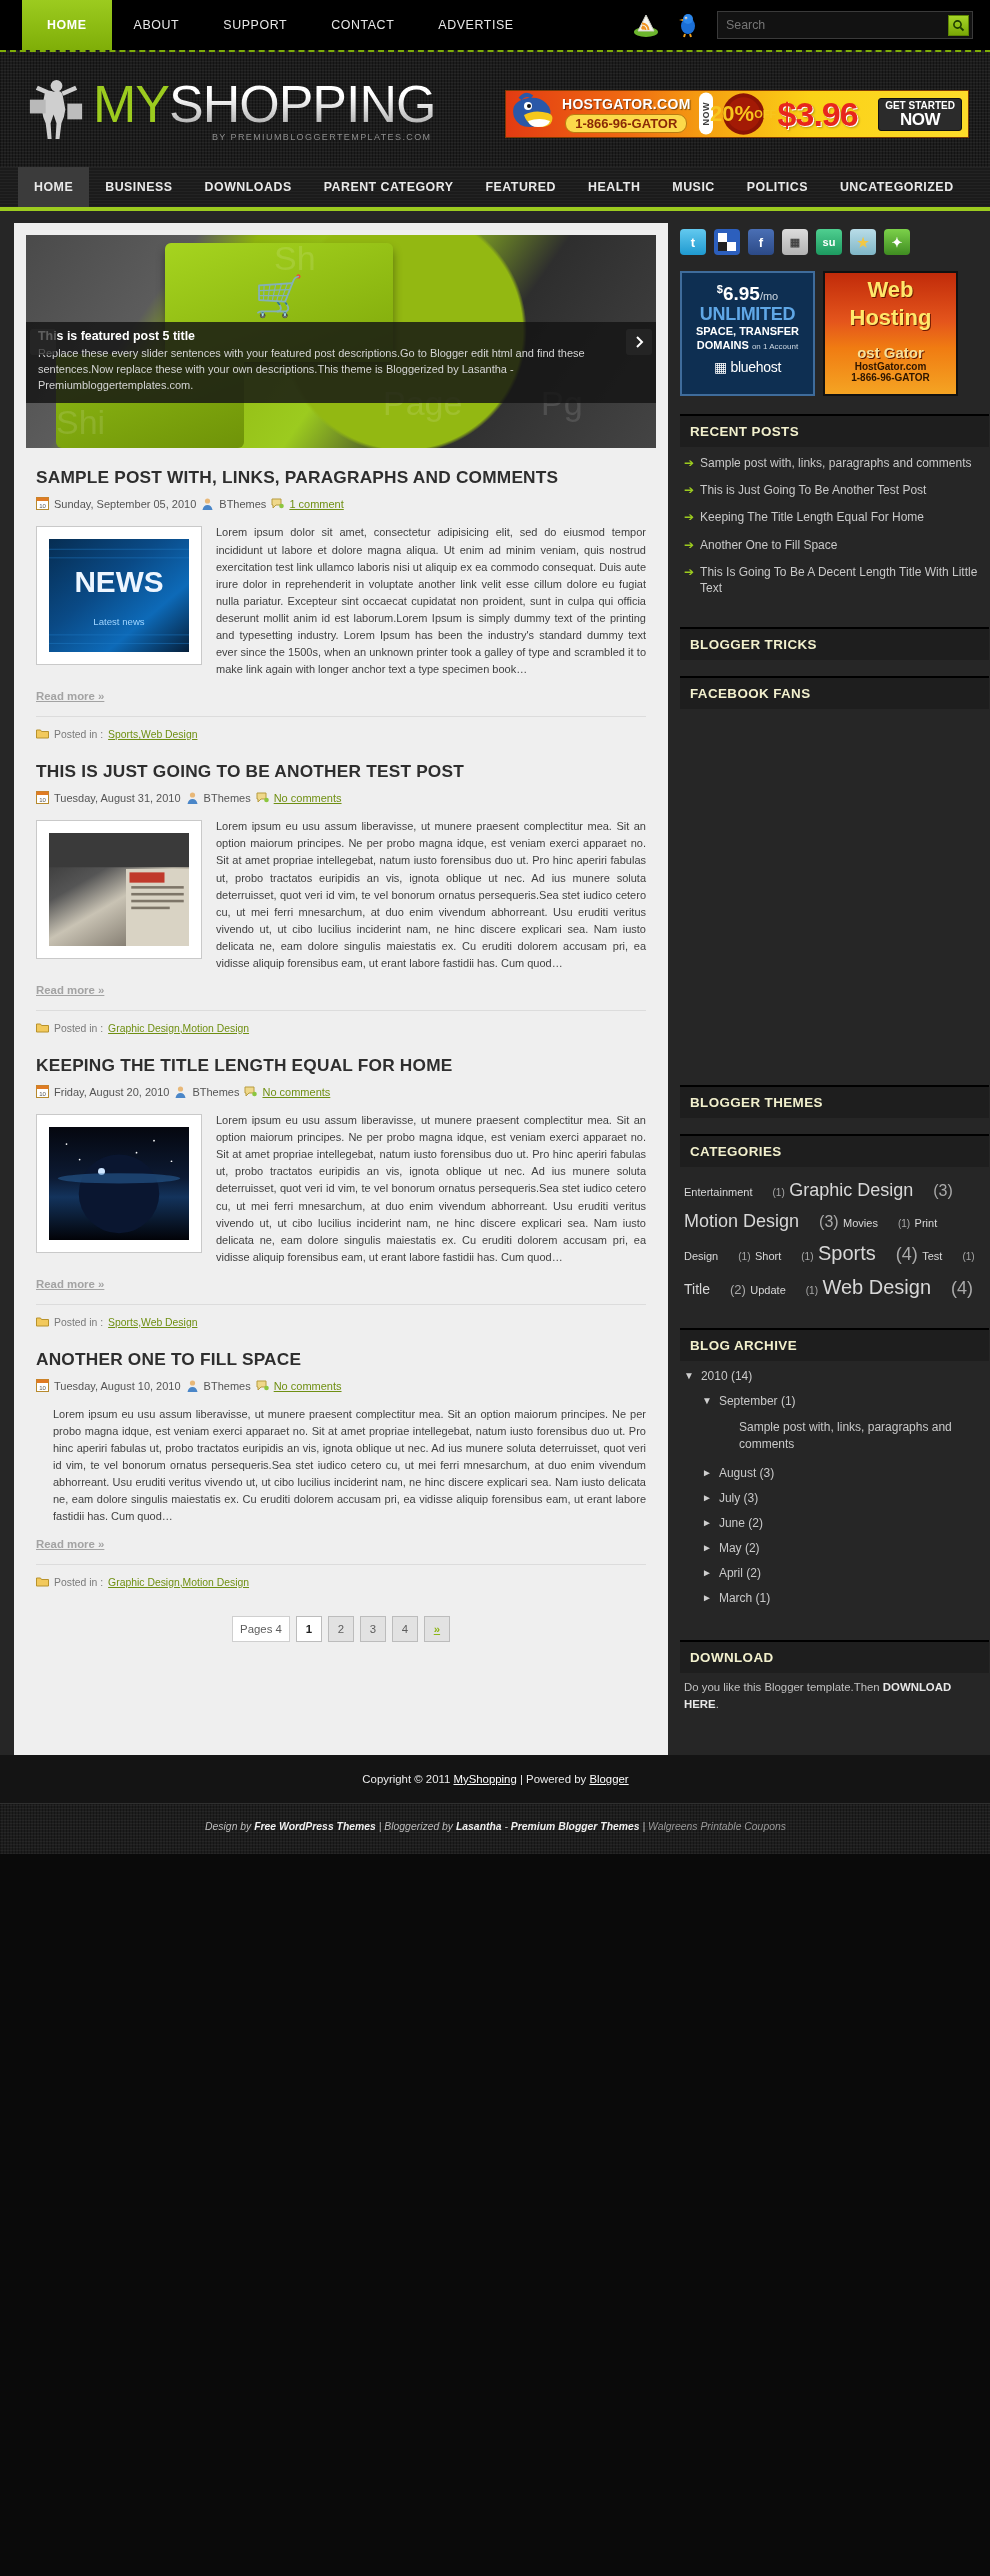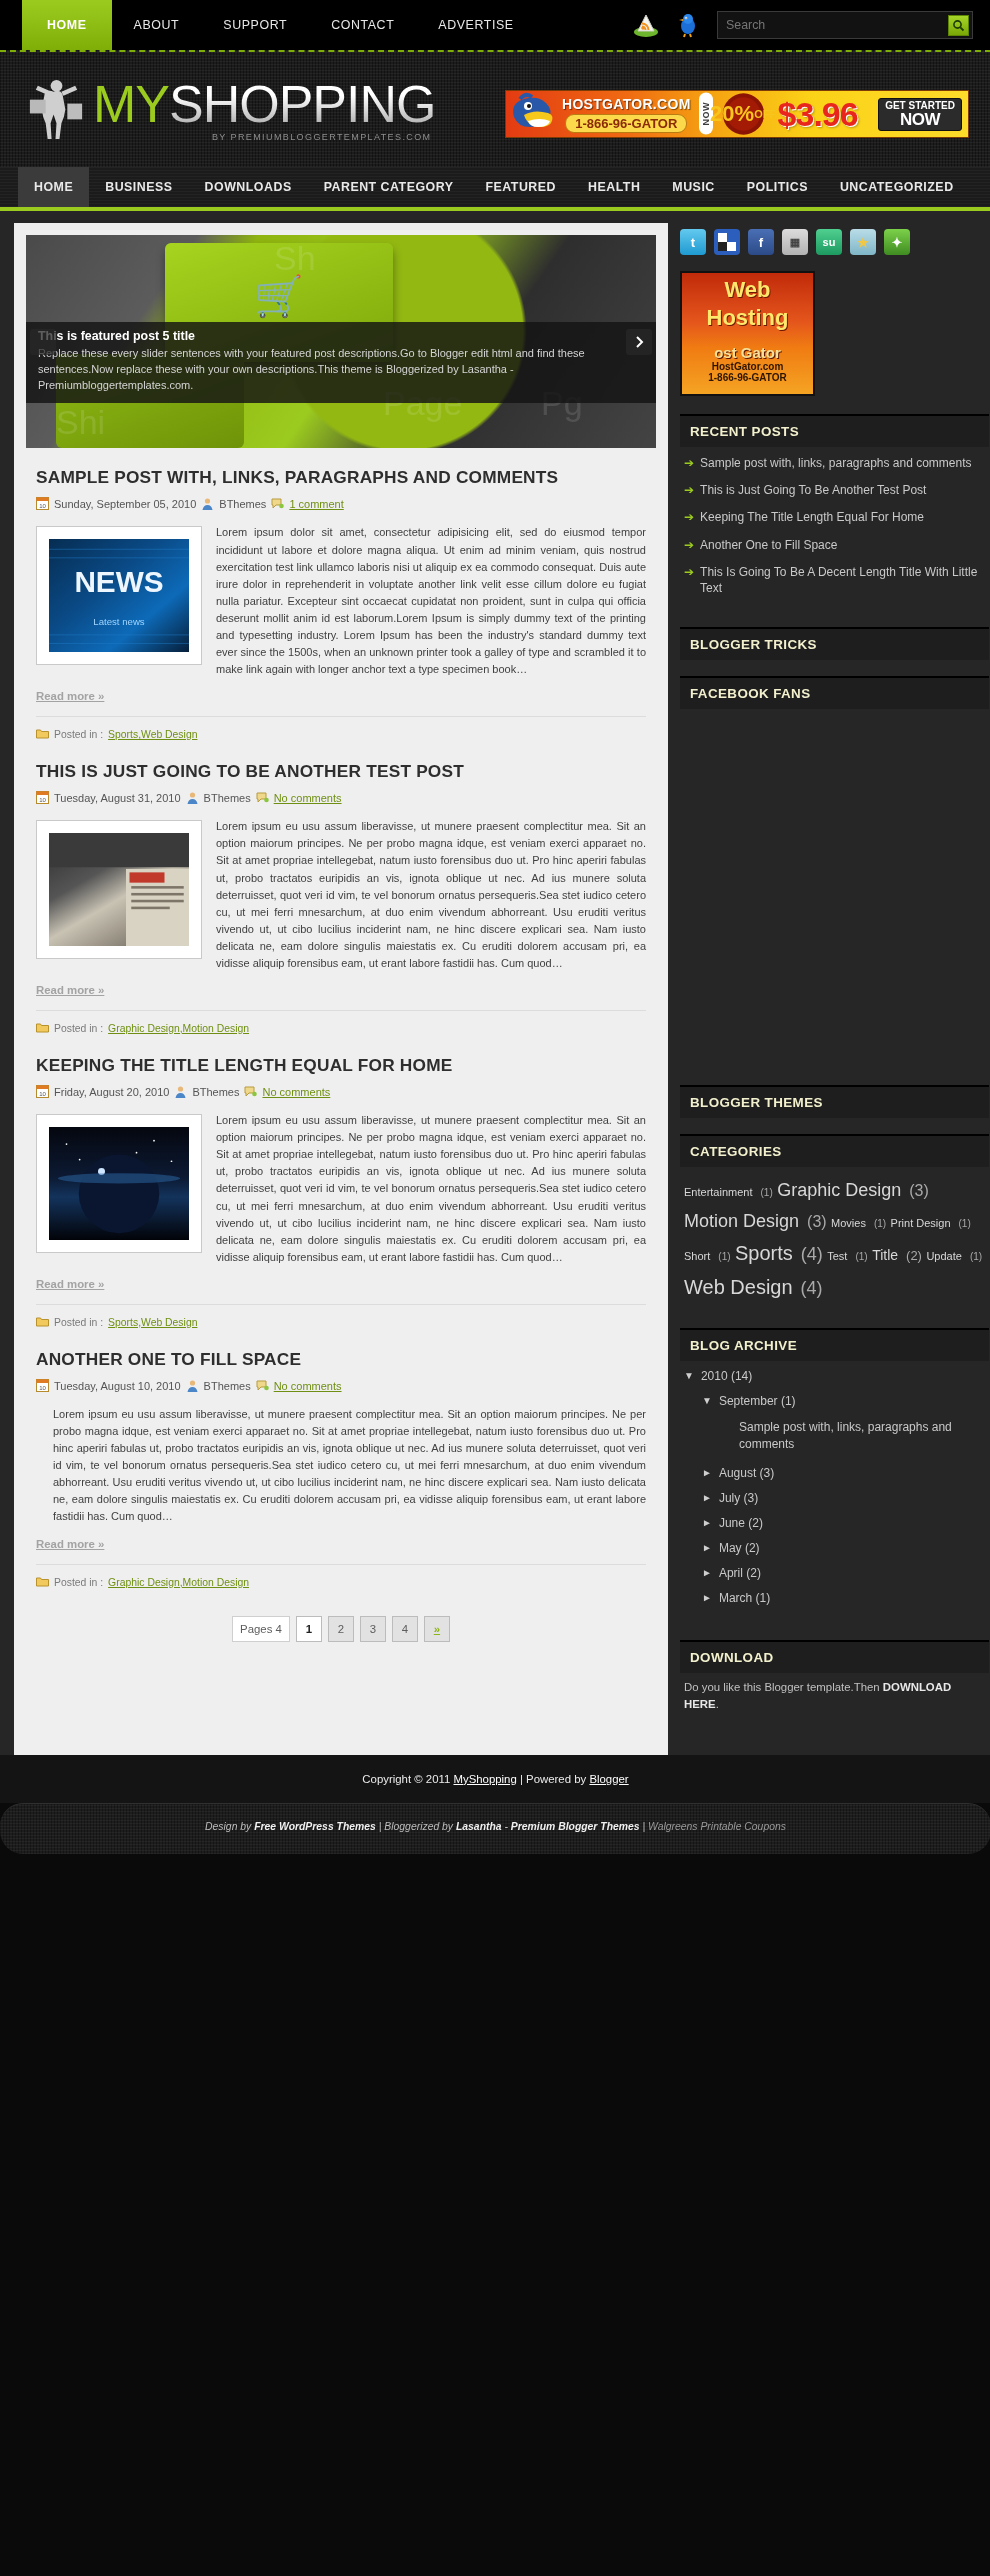--- a/index.html
+++ b/index.html
@@ -257,21 +257,21 @@
   .widget-h {
     background: #1e1e1e; border-top: 2px solid #000;
     color:#f2f0cd; font-size: 13.4px; font-weight:bold; letter-spacing:0.4px;
     padding: 8px 10px; text-transform: uppercase;
   }
   .widget-b { padding: 8px 4px 4px 4px; }
   .rp-item { display:flex; gap:6px; margin-bottom: 11px; }
   .rp-arrow { color:#9ccb1f; font-size: 12px; line-height:1.35; }
   .rp-item a { color:#c9c9c9; font-size: 12px; text-decoration:none; line-height:1.35; }
   .tagcloud { padding: 8px 4px; line-height: 1.7; }
-  .tagcloud a { color:#d8d8d8; text-decoration:none; margin-right:8px; }
+  .tagcloud a { color:#d8d8d8; text-decoration:none; margin-right:20px; }
   .tagcloud .cnt { color:#a9a9a9; }
   .archive { padding: 8px 4px; font-size: 12px; color:#c9c9c9; }
   .arch-row { display:flex; gap:7px; align-items:flex-start; margin-bottom: 11px; }
   .arch-row .tri { color:#cfcfcf; font-size:10px; line-height:1.4; }
   .arch-l1 { margin-left: 0; }
   .arch-l2 { margin-left: 18px; }
   .arch-post { margin: 0 0 14px 55px; color:#c9c9c9; font-size:12px; line-height:1.35; }
   .dl-text { padding: 6px 4px; font-size: 11.4px; color:#c0c0c0; line-height:1.5; }
   .dl-text b { color:#e8e8e8; }
 
@@ -280,21 +280,21 @@
     background: #141414; text-align:center; padding: 18px 0 18px 0;
     color:#ececec; font-size: 11.4px;
   }
   .footer-top a { color:#fff; text-decoration: underline; }
   .footer-bot {
     background-color:#1d1d1d;
     background-image: repeating-linear-gradient(0deg, rgba(255,255,255,.04) 0 1px, transparent 1px 3px),
                       repeating-linear-gradient(90deg, rgba(0,0,0,.3) 0 1px, transparent 1px 3px);
     border-top: 1px solid #2f2f2f;
     text-align:center; padding: 17px 0 22px 0;
-    color:#bdbdbd; font-size: 10.4px; font-style: italic; border-radius: 23px;
+    color:#bdbdbd; font-size: 10.4px; font-style: italic;
   }
   .footer-bot b { color:#f0f0f0; }
   .footer-bot .dim { color:#9a9a9a; }
 </style>
 </head>
 <body>
 
 <div class="topbar">
   <div class="topnav">
     <a href="#" class="active">HOME</a>
@@ -651,20 +651,27 @@
           </svg>
       </span>
       <span class="sq" style="background:linear-gradient(#4a6fb5,#2c4a87)">f</span>
       <span class="sq" style="background:linear-gradient(#dcdcdc,#b3b3b3);color:#444;font-size:11px">▦</span>
       <span class="sq" style="background:linear-gradient(#4fcf90,#1d9a60);font-size:11px">su</span>
       <span class="sq" style="background:linear-gradient(#b9dde8,#7fb6c6);color:#f2c743">★</span>
       <span class="sq" style="background:linear-gradient(#7cd14a,#3f8c21)">✦</span>
     </div>
 
     <div class="ad-row">
+      <div class="ad-bluehost">
+        <div class="p1"><sup>$</sup><span>6.95</span><span class="mo">/mo</span></div>
+        <div class="p2">UNLIMITED</div>
+        <div class="p3">SPACE, TRANSFER</div>
+        <div class="p3"><span>DOMAINS</span> <span class="small">on 1 Account</span></div>
+        <div class="p4">▦ <span>bluehost</span></div>
+      </div>
       <div class="ad-hostgator">
         <div class="wh">Web</div>
         <div class="wh">Hosting</div>
         <div class="hgname">ost Gator</div>
         <div class="hgurl">HostGator.com</div>
         <div class="hgurl">1-866-96-GATOR</div>
       </div>
     </div>
 
     <div class="widget">

